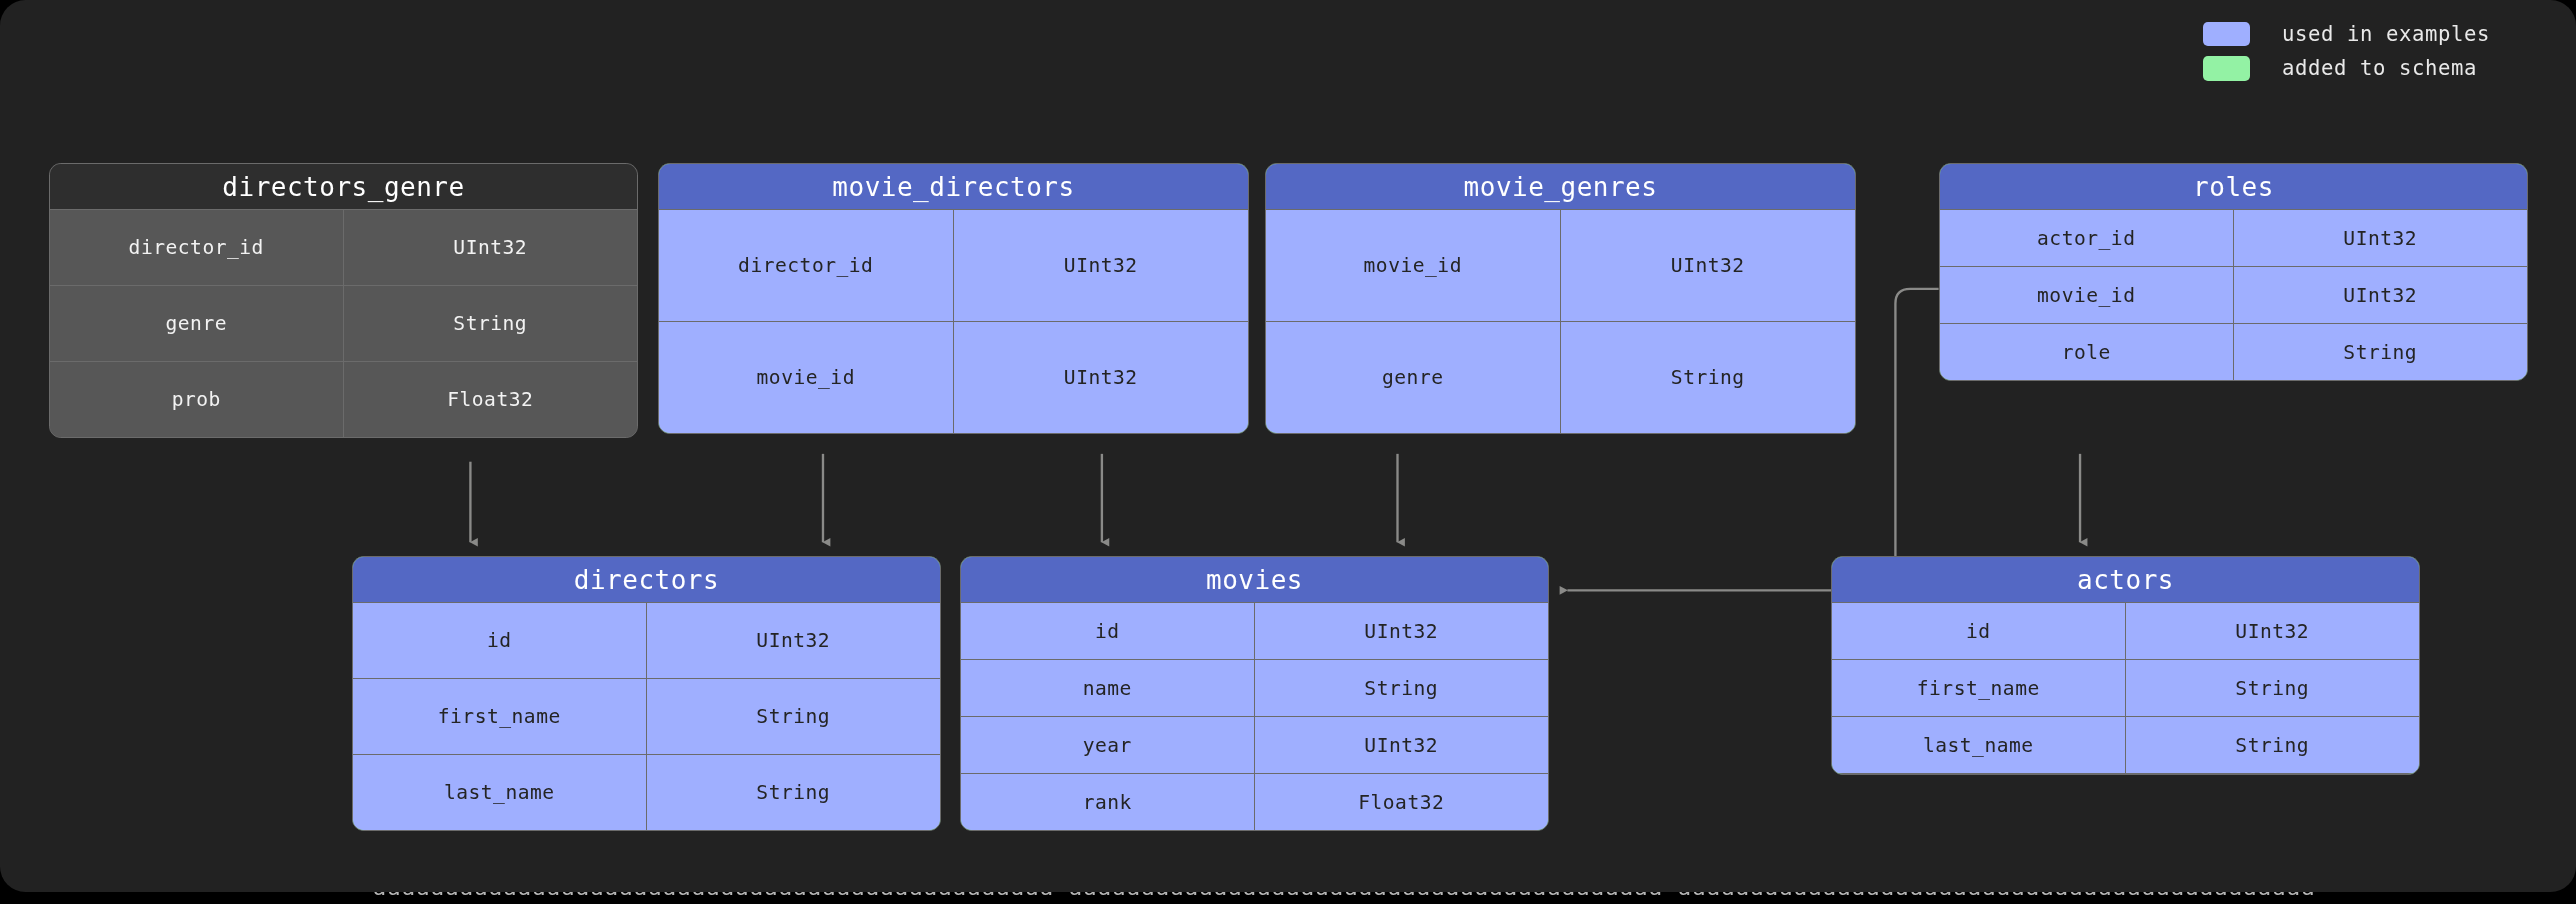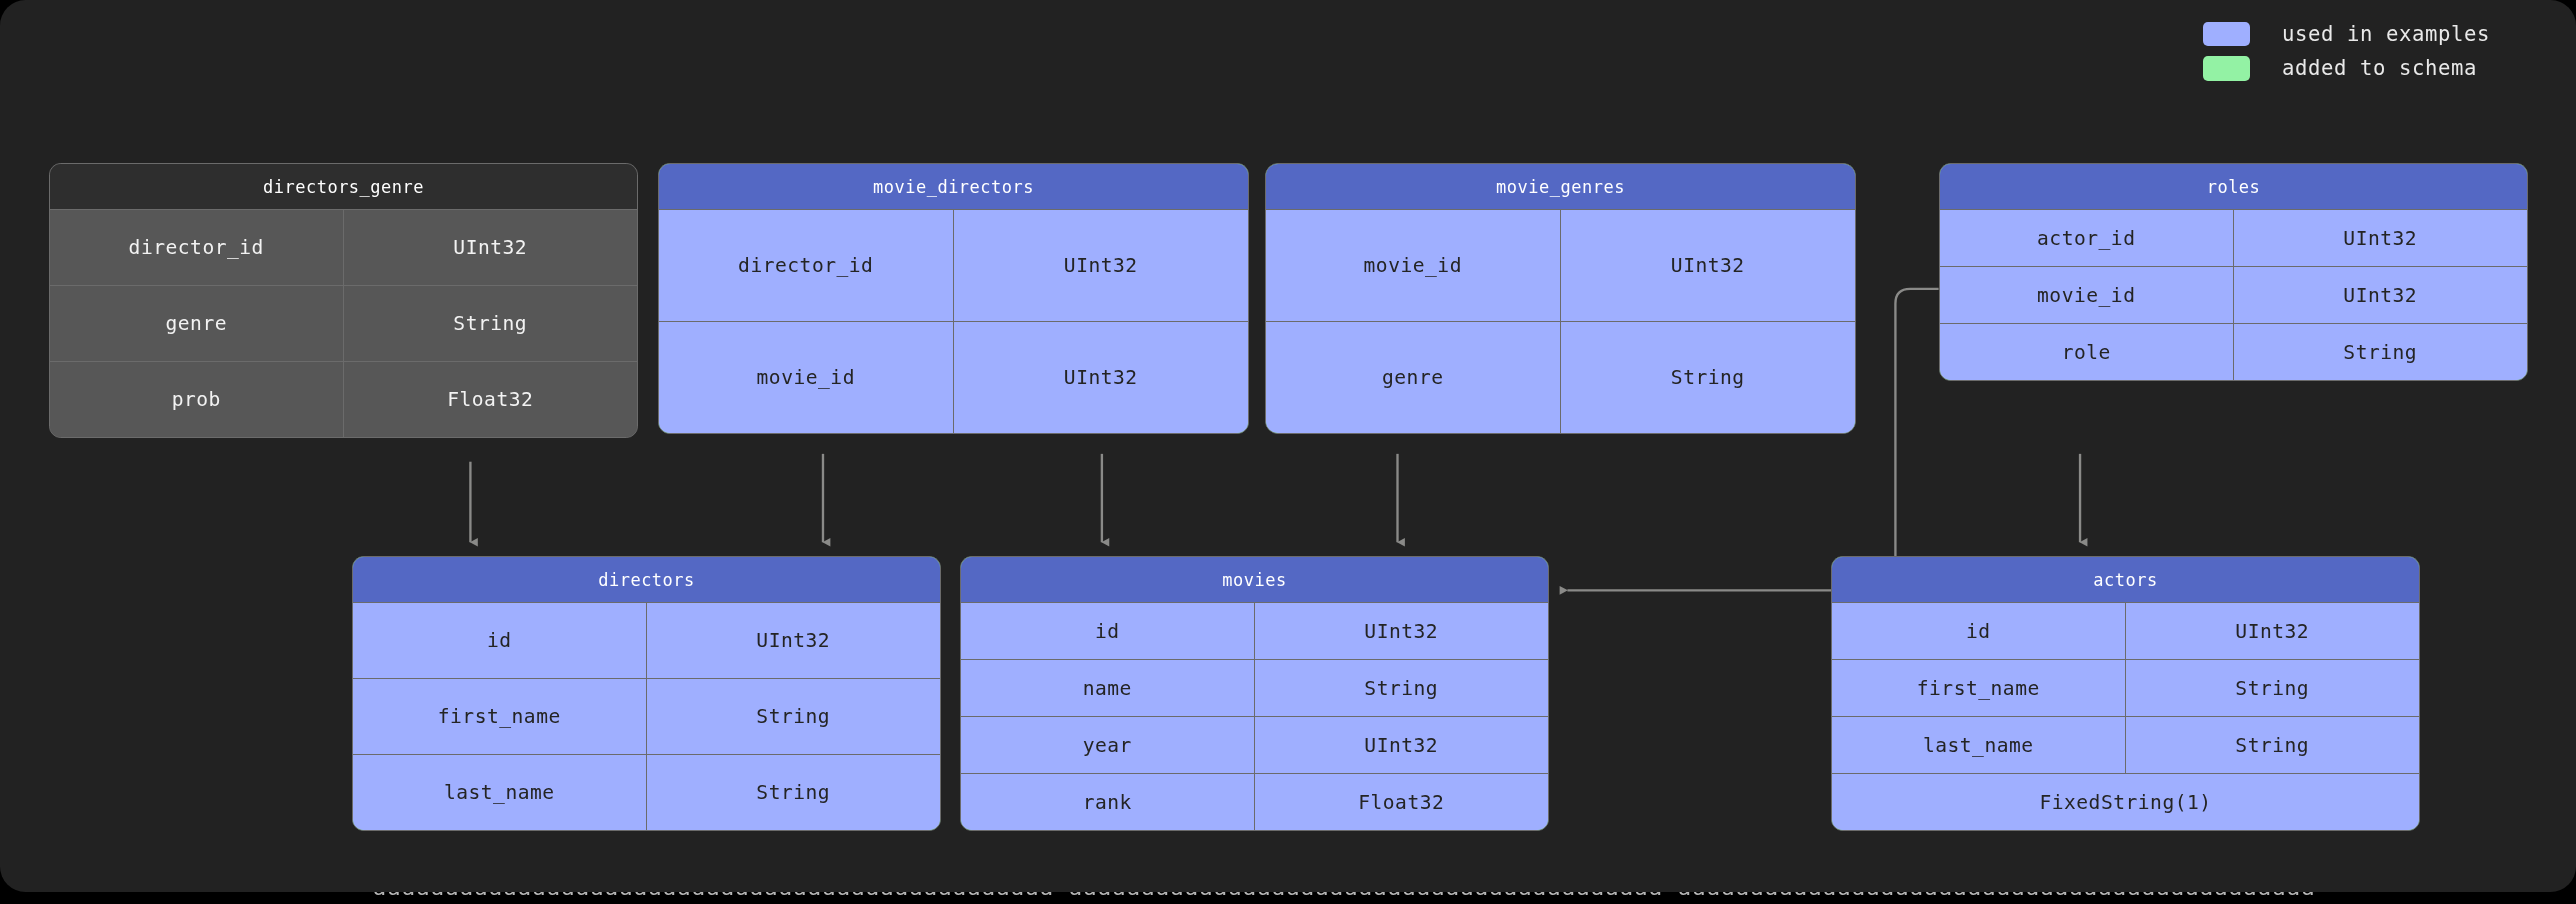--- a/index.html
+++ b/index.html
@@ -81,21 +81,21 @@
     overflow: hidden;
     box-sizing: border-box;
     border: 1px solid #6b6b6b;
   }
   .tbl-title {
     height: 45px;
     display: flex;
     align-items: center;
     justify-content: center;
     color: #ffffff;
-    font-size: 17px;
+    font-size: 26px;
     letter-spacing: 0.5px;
   }
   .tbl-rows { display: block; }
   .tbl-row {
     display: flex;
     border-top: 1px solid #6b6b6b;
   }
   .cell {
     display: flex;
     align-items: center;
@@ -191,21 +191,21 @@
         <div class="cell name" style="height:111px">director_id</div>
         <div class="cell type" style="height:111px">UInt32</div>
       </div>
       <div class="tbl-row">
         <div class="cell name" style="height:111px">movie_id</div>
         <div class="cell type" style="height:111px">UInt32</div>
       </div>
     </div>
   </div>
 
-  <div class="tbl blue" style="left:1265px; top:163px; width:591px;border-radius:13px;">
+  <div class="tbl blue" style="left:1265px; top:163px; width:591px;">
     <div class="tbl-title">movie_genres</div>
     <div class="tbl-rows">
       <div class="tbl-row">
         <div class="cell name" style="height:111px">movie_id</div>
         <div class="cell type" style="height:111px">UInt32</div>
       </div>
       <div class="tbl-row">
         <div class="cell name" style="height:111px">genre</div>
         <div class="cell type" style="height:111px">String</div>
       </div>
@@ -279,21 +279,20 @@
       </div>
       <div class="tbl-row">
         <div class="cell name" style="height:56px">first_name</div>
         <div class="cell type" style="height:56px">String</div>
       </div>
       <div class="tbl-row">
         <div class="cell name" style="height:56px">last_name</div>
         <div class="cell type" style="height:56px">String</div>
       </div>
       <div class="tbl-row">
-        <div class="cell type" style="height:56px">FixedString(1)</div>
       </div>
     </div>
   </div>
 
 </div>
 
 <div id="bottom-strip">
   <div class="clipped-text">aaaaaaaaaaaaaaaaaaaaaaaaaaaaaaaaaaaaaaaaaaaaaaa   aaaaaaaaaaaaaaaaaaaaaaaaaaaaaaaaaaaaaaaaa  aaaaaaaaaaaaaaaaaaaaaaaaaaaaaaaaaaaaaaaaaaaa</div>
 </div>
 

